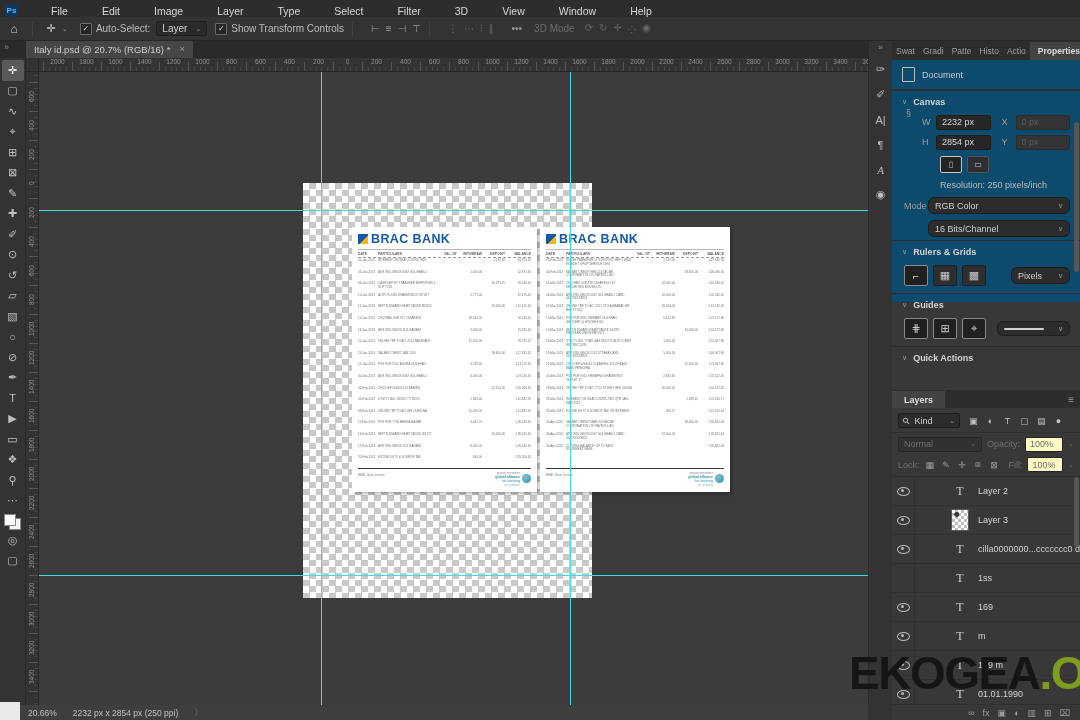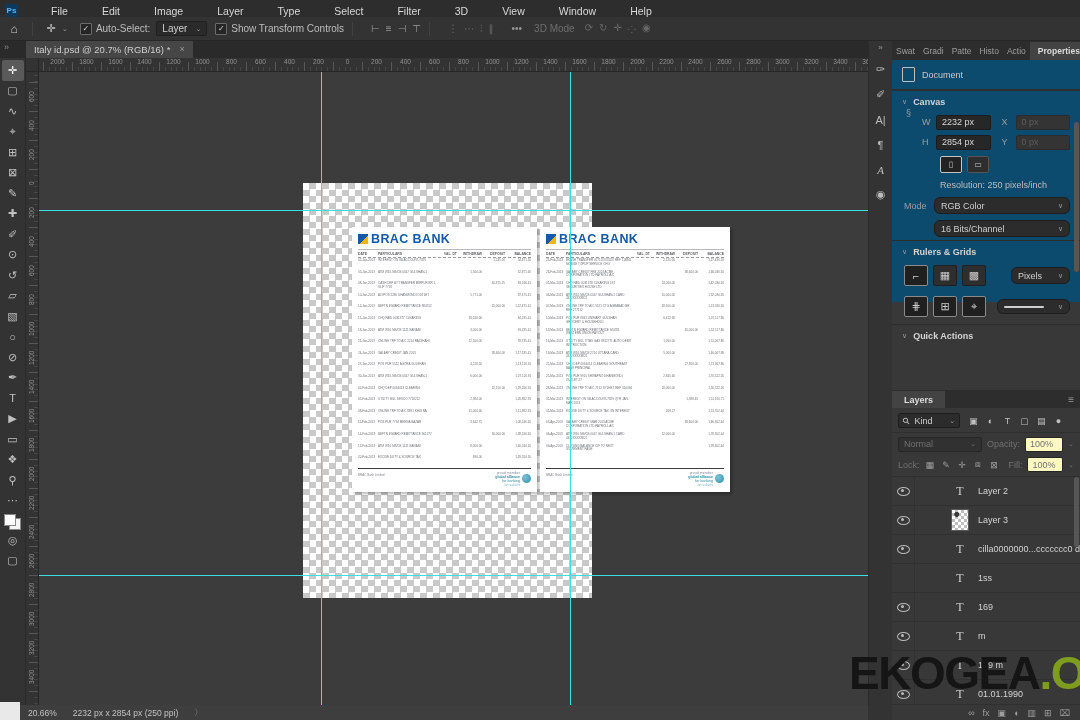--- a/index.html
+++ b/index.html
@@ -115,21 +115,21 @@
   .frow{display:flex;align-items:center;gap:5px;padding:2.5px 10px 2.5px 30px;}
   .flabel{width:9px;color:#9f9f9f;flex:none;}
   .field{background:#272727;border:1px solid #1c1c1c;border-radius:2px;padding:1.5px 5px;width:45px;color:#d6d6d6;}
   .field.disabled{color:#5c5c5c;background:#343434;border-color:#2b2b2b;}
   .chain{position:absolute;left:14px;top:48px;color:#9f9f9f;font-size:9px;}
   .orient{display:flex;gap:5px;padding:4px 10px 3px 48px;}
   .ob-btn{width:20px;height:15px;border:1px solid #555;border-radius:2px;display:flex;align-items:center;
           justify-content:center;color:#c9c9c9;font-size:8px;background:#2e2e2e;}
   .ob-btn.active{border-color:#c4c4c4;background:#232323;}
   .res{padding:4px 10px 4px 48px;color:#bdbdbd;}
-  .mrow{display:flex;align-items:center;gap:6px;padding:3px 10px 3px 12px;justify-content:space-between;}
+  .mrow{display:flex;align-items:center;gap:0;padding:3px 10px 3px 12px;justify-content:space-between;}
   .mlabel{width:24px;color:#9f9f9f;flex:none;}
   .dd2{flex:1;background:#2c2c2c;border:1px solid #1d1d1d;border-radius:6px;padding:2.5px 6px;
        display:flex;justify-content:space-between;color:#cfcfcf;align-items:center;}
   .dd2 .caret{font-size:7px;color:#9a9a9a;}
   .fill-cb{width:10px;height:10px;border:1px solid #666;background:#2a2a2a;flex:none;border-radius:1px;}
   .btnrow{display:flex;gap:5px;padding:3px 10px 7px 12px;align-items:center;}
   .pbtn{width:22px;height:19px;background:#2e2e2e;border:1px solid #1f1f1f;border-radius:2px;color:#c9c9c9;
         display:flex;align-items:center;justify-content:center;font-size:11px;flex:none;}
   .pbtn.active{background:#202020;border-color:#8a8a8a;}
   .unit-dd{margin-left:20px;width:58px;}
@@ -930,20 +930,24 @@
         <span class="pbtn">▦</span>
 
         <span class="pbtn">▩</span>
 
       <span class="dd2 unit-dd">
         <span>Pixels</span>
         <span class="caret">∨</span>
       </span>
     </div>
 
+    <div class="sec">
+      <span class="scaret">∨</span>
+      <span>Guides</span>
+    </div>
     <div class="btnrow">
 
         <span class="pbtn active">⋕</span>
 
         <span class="pbtn active">⊞</span>
 
         <span class="pbtn active">⌖</span>
 
       <span class="dd2 line-dd">
         <span class="line-sample"></span>

